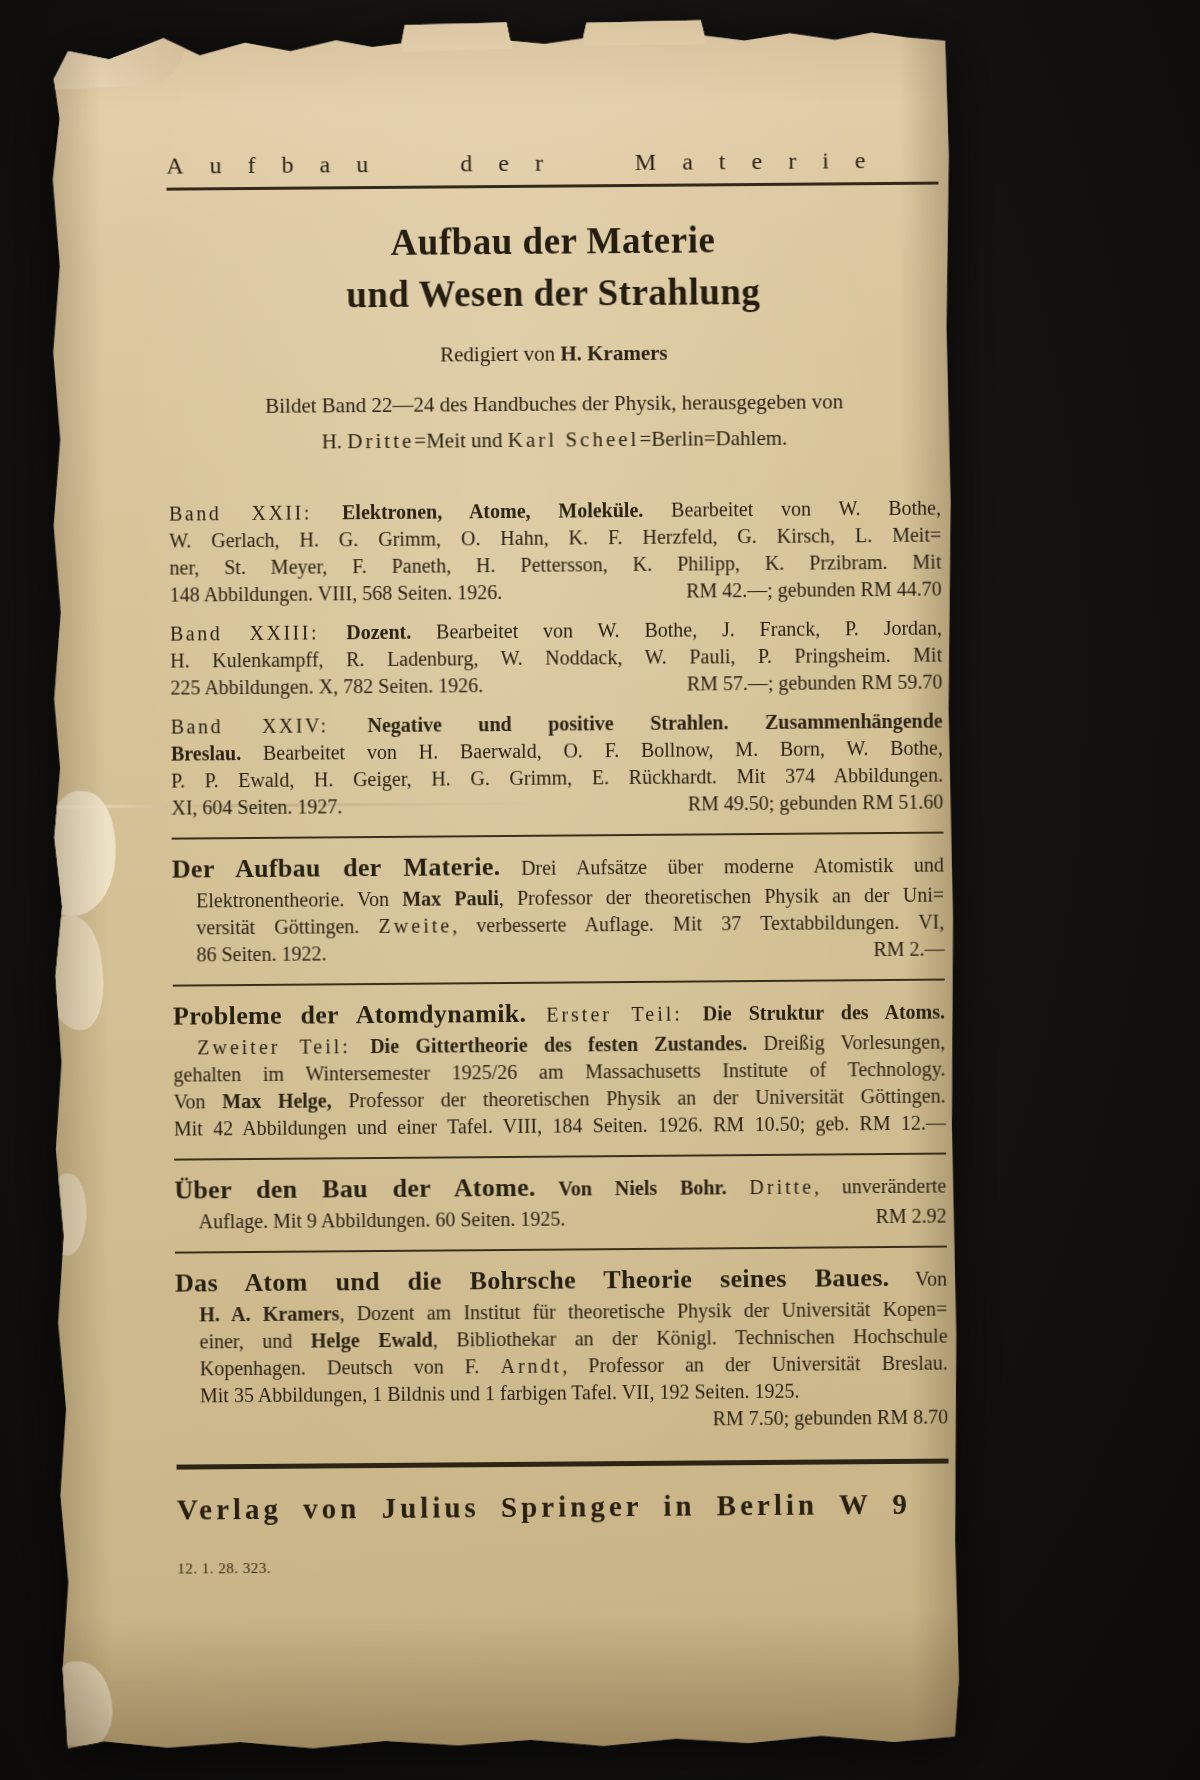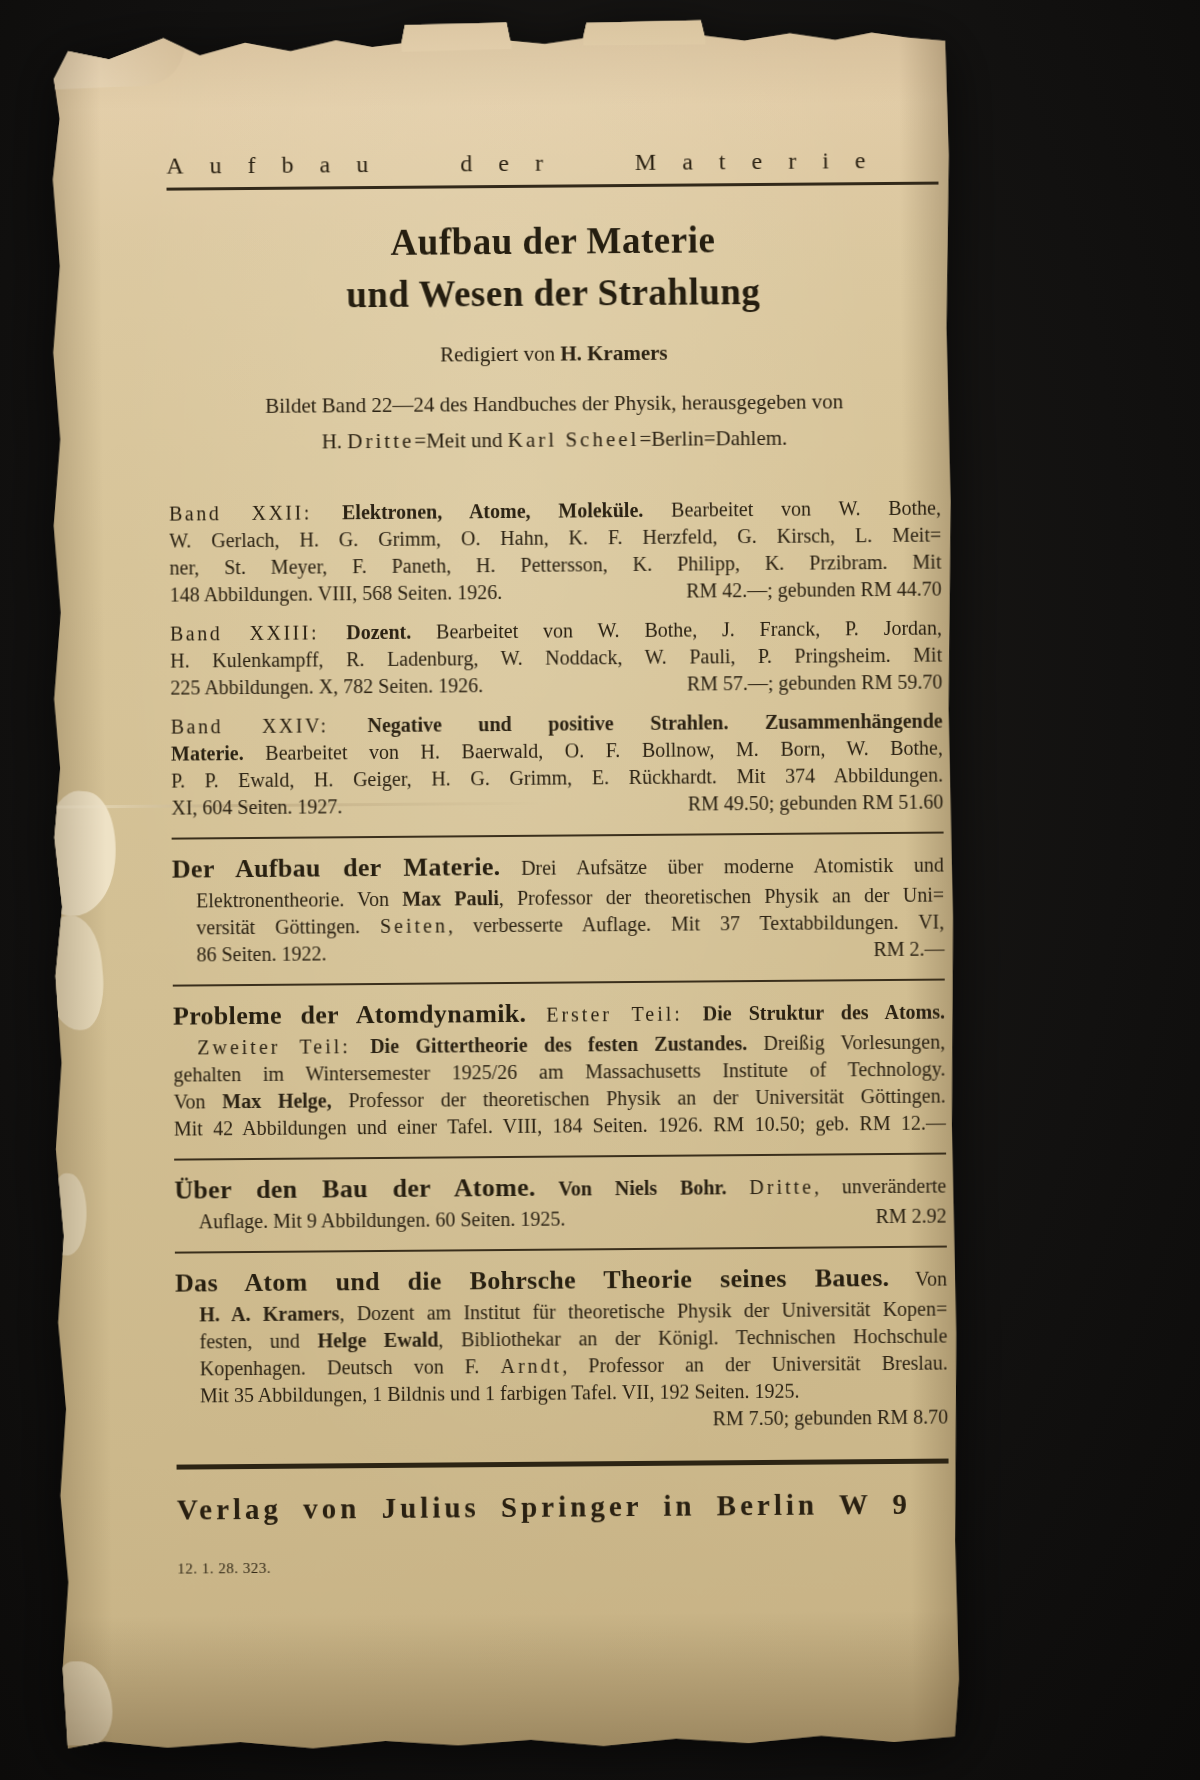--- a/index.html
+++ b/index.html
@@ -122,39 +122,39 @@
           <div class="line">
             <span class="price">RM 57.—; gebunden RM 59.70</span><span>225 Abbildungen. X, 782 Seiten. 1926.</span>
           </div>
         </div>
 
         <div class="band-block">
           <div class="line jl">
             <span class="bl">Band XXIV: </span><span class="b">Negative und positive Strahlen. Zusammenhängende</span>
           </div>
           <div class="line jl">
-            <span class="b">Materie.</span><span> Bearbeitet von H. Baerwald, O. F. Bollnow, M. Born, W. Bothe,</span>
+            <span class="b">Breslau.</span><span> Bearbeitet von H. Baerwald, O. F. Bollnow, M. Born, W. Bothe,</span>
           </div>
           <div class="line jl"><span>P. P. Ewald, H. Geiger, H. G. Grimm, E. Rückhardt. Mit 374 Abbildungen.</span></div>
           <div class="line">
             <span class="price">RM 49.50; gebunden RM 51.60</span><span>XI, 604 Seiten. 1927.</span>
           </div>
         </div>
 
         <div class="rule"></div>
 
         <div class="entry">
           <div class="line hl jl">
             <span class="h">Der Aufbau der Materie.</span><span> Drei Aufsätze über moderne Atomistik und</span>
           </div>
           <div class="line jl ind">
             <span>Elektronentheorie. Von </span><span class="b">Max Pauli</span><span>, Professor der theoretischen Physik an der Uni=</span>
           </div>
           <div class="line jl ind">
-            <span>versität Göttingen. </span><span class="sp">Seiten</span><span>, verbesserte Auflage. Mit 37 Textabbildungen. VI,</span>
+            <span>versität Göttingen. </span><span class="sp">Zweite</span><span>, verbesserte Auflage. Mit 37 Textabbildungen. VI,</span>
           </div>
           <div class="line ind">
             <span class="price">RM 2.—</span><span>86 Seiten. 1922.</span>
           </div>
         </div>
 
         <div class="rule"></div>
 
         <div class="entry">
           <div class="line hl jl">
@@ -184,21 +184,21 @@
         <div class="rule"></div>
 
         <div class="entry">
           <div class="line hl jl">
             <span class="h">Das Atom und die Bohrsche Theorie seines Baues.</span><span> Von</span>
           </div>
           <div class="line jl ind">
             <span class="b">H. A. Kramers</span><span>, Dozent am Institut für theoretische Physik der Universität Kopen=</span>
           </div>
           <div class="line jl ind">
-            <span>festen, und </span><span class="b">Helge Ewald</span><span>, Bibliothekar an der Königl. Technischen Hochschule</span>
+            <span>einer, und </span><span class="b">Helge Ewald</span><span>, Bibliothekar an der Königl. Technischen Hochschule</span>
           </div>
           <div class="line jl ind">
             <span>Kopenhagen. Deutsch von F. </span><span class="sp">Arndt</span><span>, Professor an der Universität Breslau.</span>
           </div>
           <div class="line ind"><span>Mit 35 Abbildungen, 1 Bildnis und 1 farbigen Tafel. VII, 192 Seiten. 1925.</span></div>
           <div class="line pr"><span>RM 7.50; gebunden RM 8.70</span></div>
         </div>
 
         <div class="rule-thick"></div>
 

